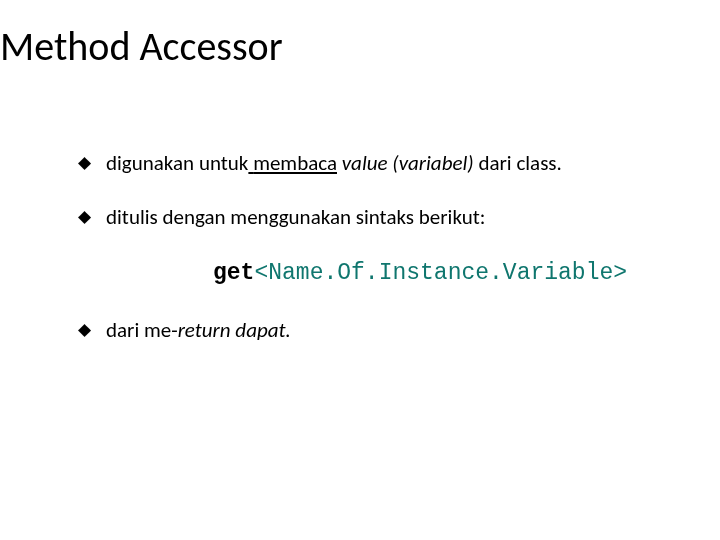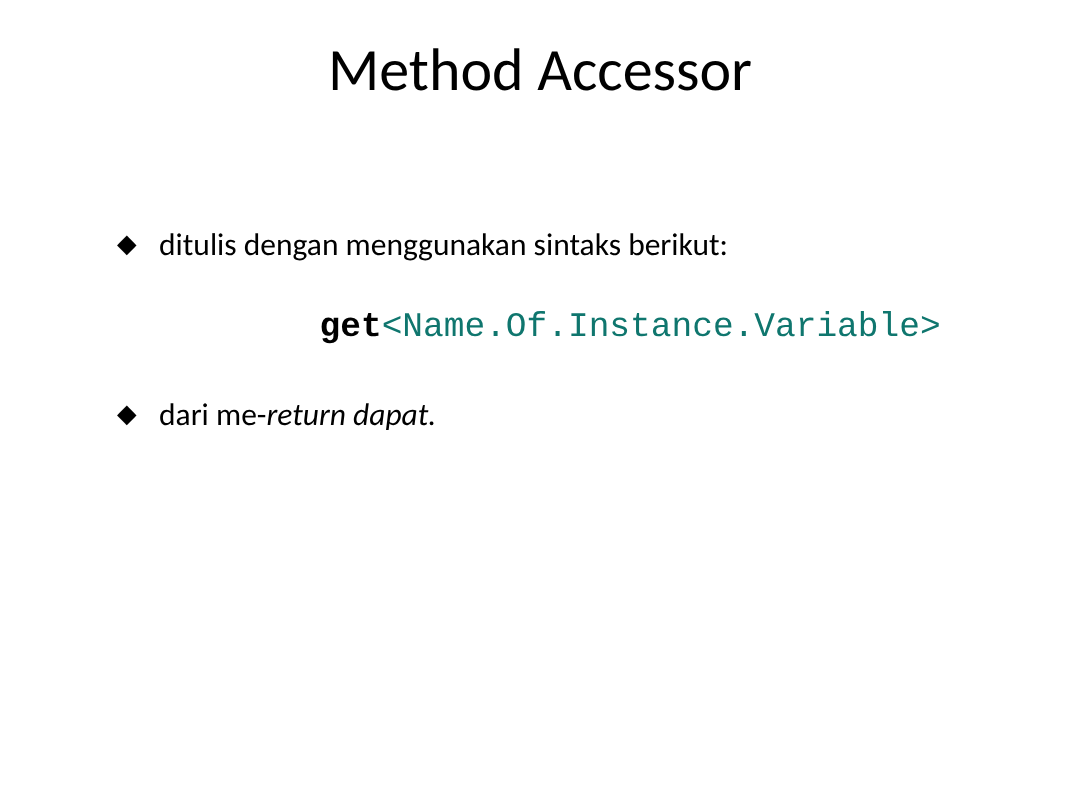--- a/index.html
+++ b/index.html
@@ -15,21 +15,20 @@
     position: relative;
     width: 720px;
     height: 540px;
     box-sizing: border-box;
   }
   .title {
     position: absolute;
     top: 22px;
     left: 0;
     width: 720px;
-    text-align: center;
     font-size: 40px;
     font-weight: 400;
   }
   .body {
     position: absolute;
     top: 150px;
     left: 78px;
     width: 580px;
     font-size: 21px;
     line-height: 1.25;
@@ -70,20 +69,23 @@
 </style>
 </head>
 <body>
 
 <div class="slide">
 
   <div class="title">Method Accessor</div>
 
   <div class="body">
 
+    <div class="bullet">
+      <span>digunakan untuk</span><span class="underline"> </span><span class="underline">membaca</span><span class="italic"> value (variabel)</span><span> dari class.</span>
+    </div>
 
     <div class="bullet">
       <span>ditulis dengan menggunakan sintaks berikut:</span>
     </div>
 
     <div class="code-line">
       <span class="code-bold">get</span><span class="code-colored">&lt;Name.Of.Instance.Variable&gt;</span>
     </div>
 
     <div class="bullet">

